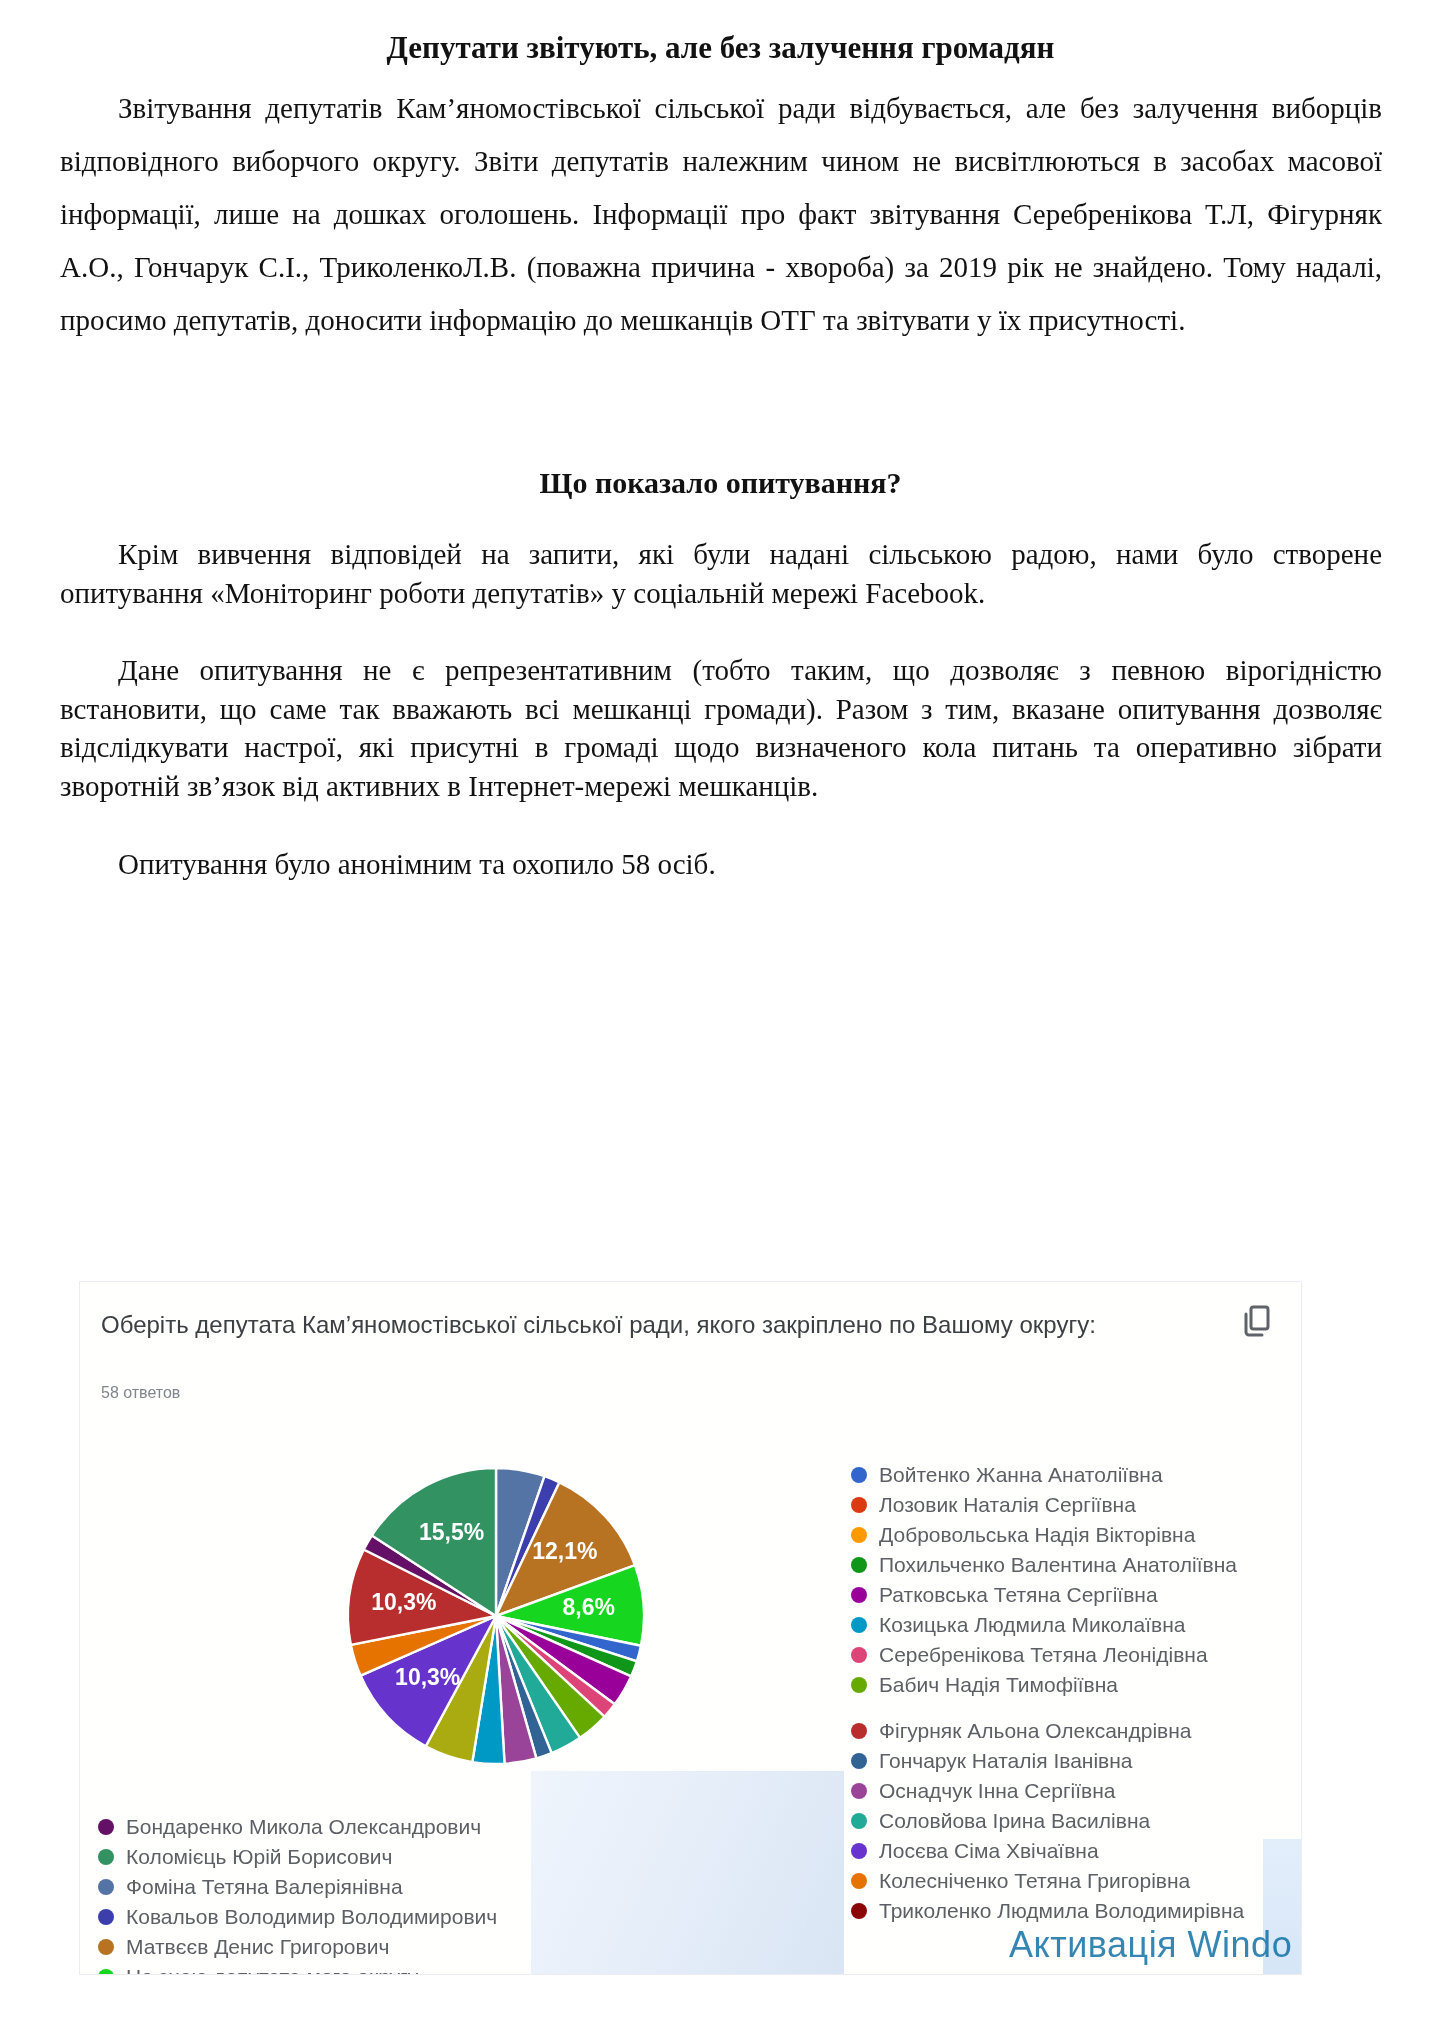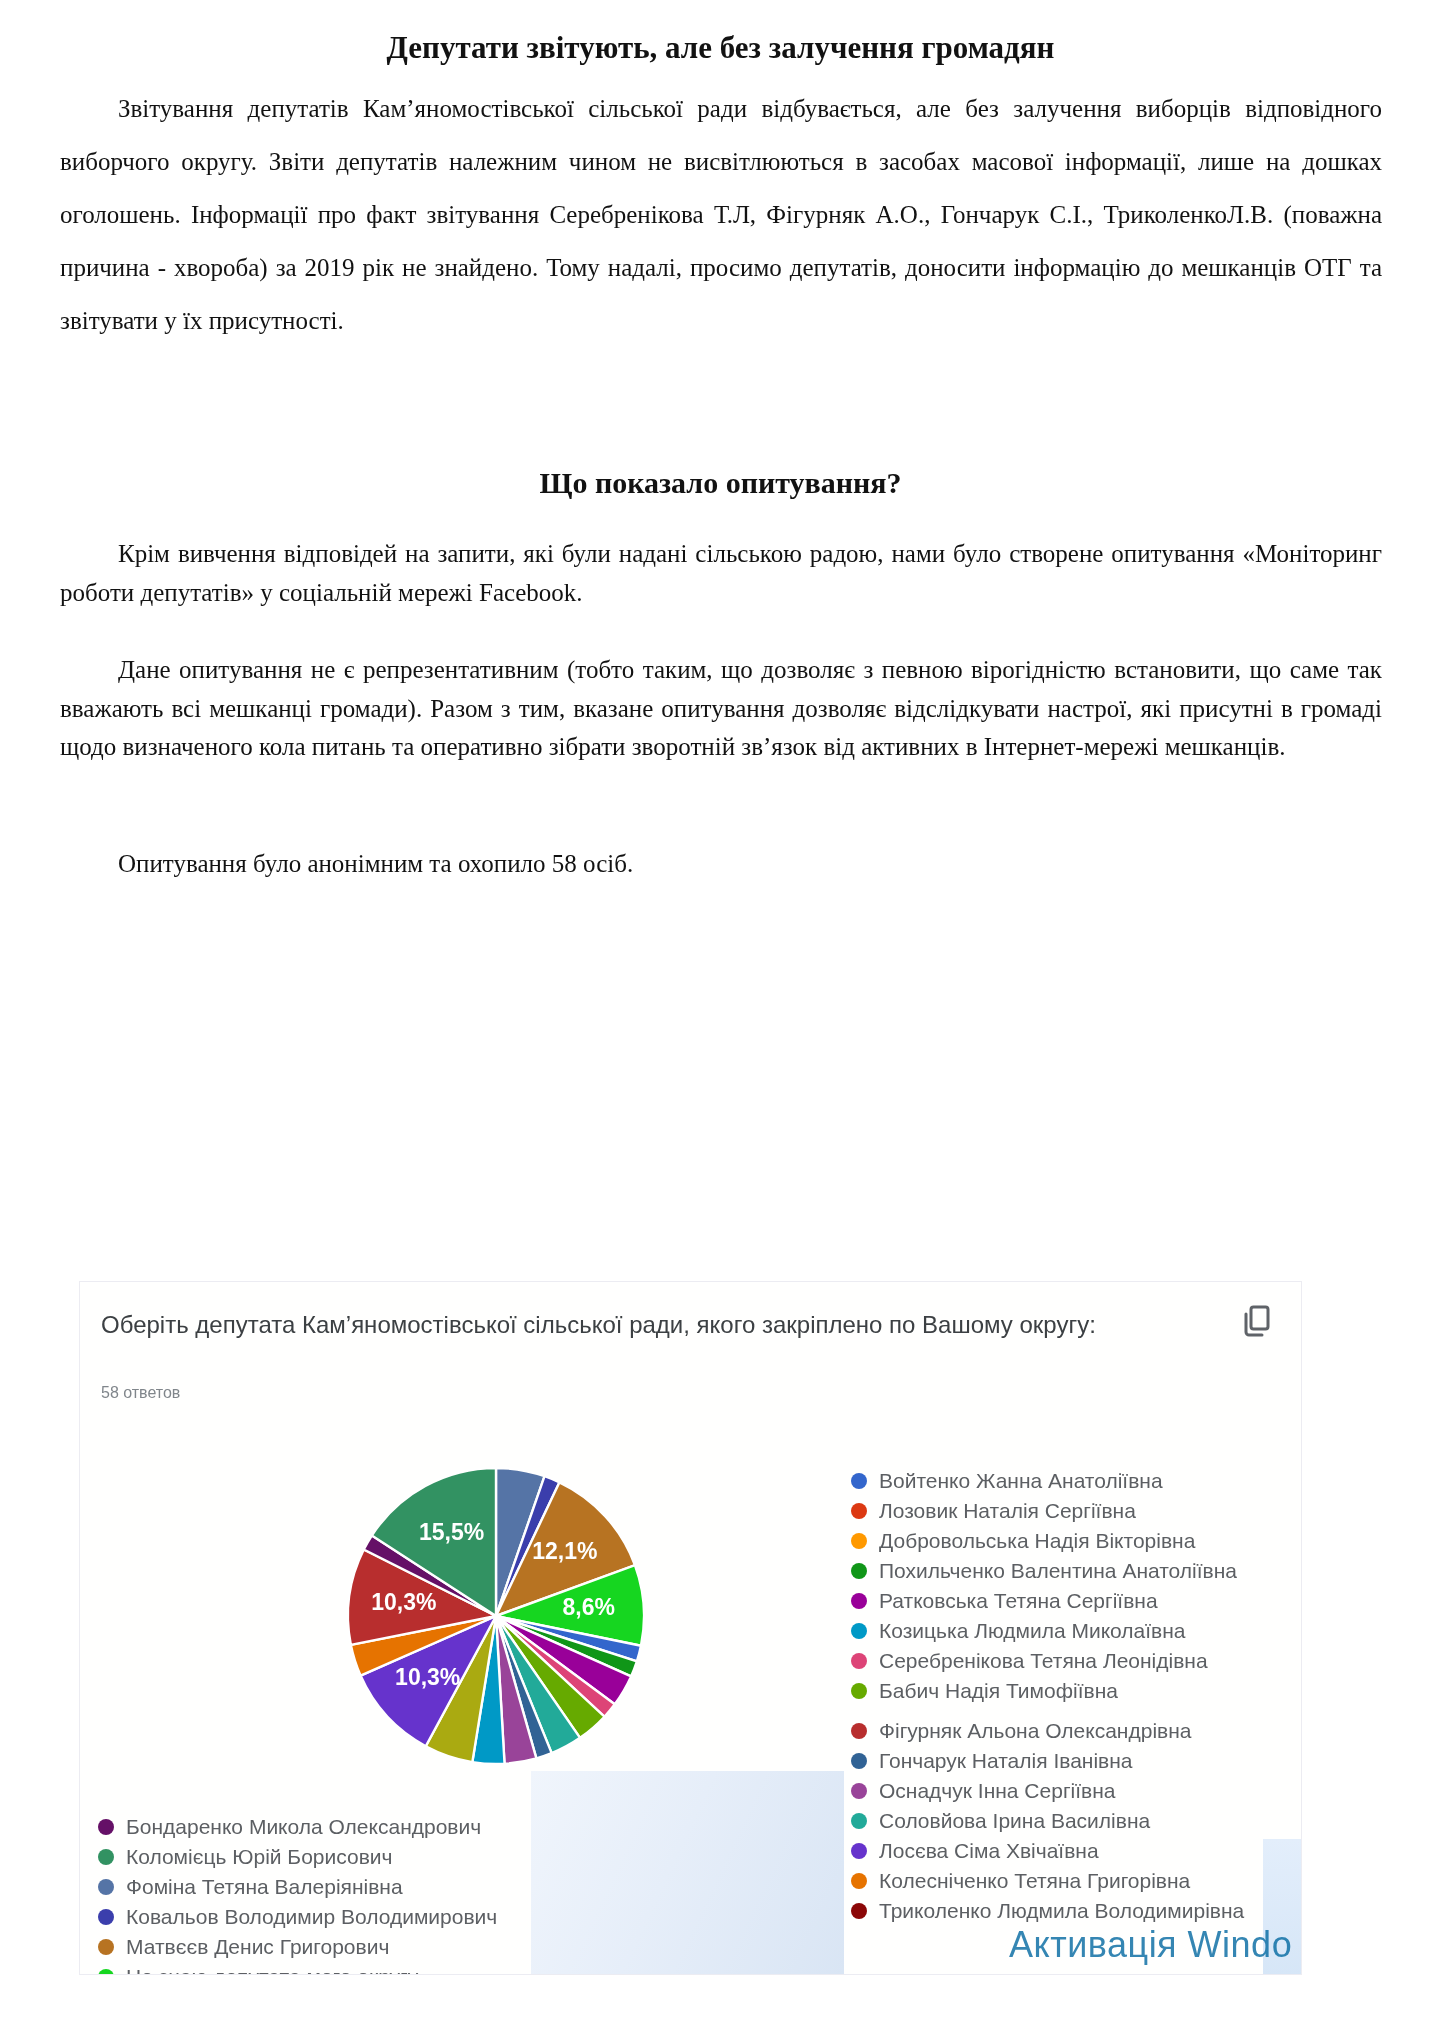--- a/index.html
+++ b/index.html
@@ -6,21 +6,21 @@
   body{
     width:1441px;height:2017px;position:relative;background:#ffffff;
     font-family:"Liberation Serif", serif;color:#121212;overflow:hidden;
   }
   .abs{position:absolute;}
   
   .doc-title{
     left:0;right:0;top:30px;text-align:center;font-weight:bold;font-size:31px;
   }
   .para{
-    left:60px;width:1322px;text-align:justify;font-size:25px;
+    left:60px;width:1322px;text-align:justify;font-size:29px;
   }
   .para-loose{top:82px;line-height:53px;text-indent:58px;}
   .doc-h2{
     left:0;right:0;top:466px;text-align:center;font-weight:bold;font-size:30px;
   }
   .para-t2{top:535px;line-height:38.6px;text-indent:58px;}
   .para-t3{top:651px;line-height:38.6px;text-indent:58px;}
   .para-t4{top:845px;line-height:38.6px;text-indent:58px;}
   
   .card{
@@ -46,21 +46,21 @@
     left:929px;top:642px;font-size:36px;font-weight:300;color:#0369a1;opacity:.8;
     white-space:nowrap;letter-spacing:.5px;
   }
   
   .pie-box{left:251px;top:169px;width:330px;height:330px;}
   
   .legend{display:flex;flex-direction:column;}
   .lrow{display:flex;align-items:center;height:30px;}
   .dot{width:16px;height:16px;border-radius:50%;flex:0 0 16px;margin-right:12px;}
   .ltext{font-size:21px;color:#5c5f63;white-space:nowrap;}
-  .legend-right-1{left:771px;top:184px;}
+  .legend-right-1{left:771px;top:178px;}
   .legend-right-2{left:771px;top:434px;}
   .legend-left{left:18px;top:530px;}
 </style>
 </head>
 <body>
 
 <div class="abs doc-title">Депутати звітують, але без залучення громадян</div>
 
 <div class="abs para para-loose">Звітування депутатів Кам’яномостівської сільської ради відбувається, але без залучення виборців відповідного виборчого округу. Звіти депутатів належним чином не висвітлюються в засобах масової інформації, лише на дошках оголошень. Інформації про факт звітування Серебренікова Т.Л, Фігурняк А.О., Гончарук С.І., ТриколенкоЛ.В. (поважна причина - хвороба) за 2019 рік не знайдено. Тому надалі, просимо депутатів, доносити інформацію до мешканців ОТГ та звітувати у їх присутності.</div>
 

